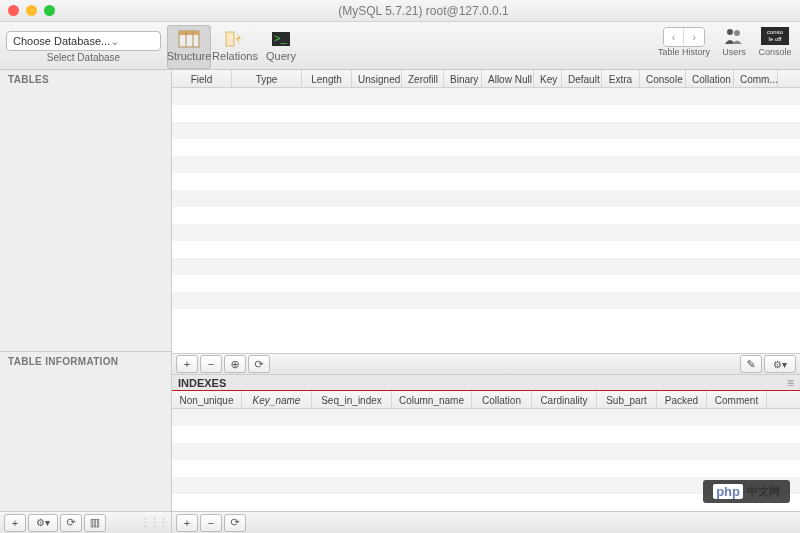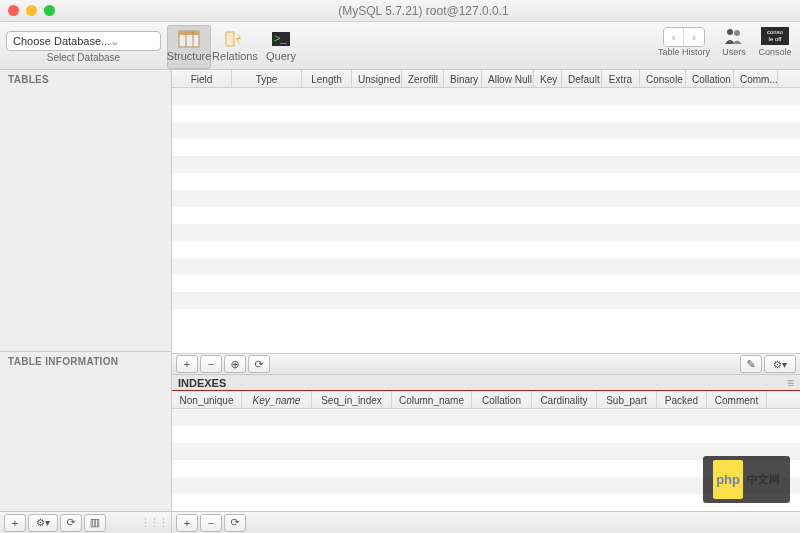--- a/index.html
+++ b/index.html
@@ -59,21 +59,21 @@
 .hamb { color: #999; font-size: 12px; }
 
 
 .bottom { position: absolute; bottom: 0; left: 0; right: 0; height: 22px; background: linear-gradient(#f6f6f6,#e6e6e6); border-top: 1px solid #c8c8c8; display: flex; align-items: center; }
 .bottom-left { width: 172px; display: flex; gap: 2px; padding: 0 4px; align-items: center; border-right: 1px solid #ccc; height: 100%; }
 .bottom-right { display: flex; gap: 2px; padding: 0 4px; align-items: center; }
 .grip { color: #bbb; margin-left: auto; letter-spacing: -2px; }
 
 
 .wm { position: absolute; right: 10px; bottom: 30px; background: rgba(0,0,0,0.7); color: #fff; font-size: 18px; font-weight: bold; padding: 4px 10px; border-radius: 3px; display: flex; align-items: center; gap: 4px; }
-.wm .ph { background: #fde047; color: #6a7eb5; border-radius: 2px; padding: 12px 3px; font-size: 13px; }
+.wm .ph { background: #ffffff; color: #6a7eb5; border-radius: 2px; padding: 0 3px; font-size: 13px; }
 
 svg { display: block; }
 </style>
 </head>
 <body>
 
 <div class="titlebar">
   <div class="traffic">
     <div class="dot red"></div>
     <div class="dot yellow"></div>

